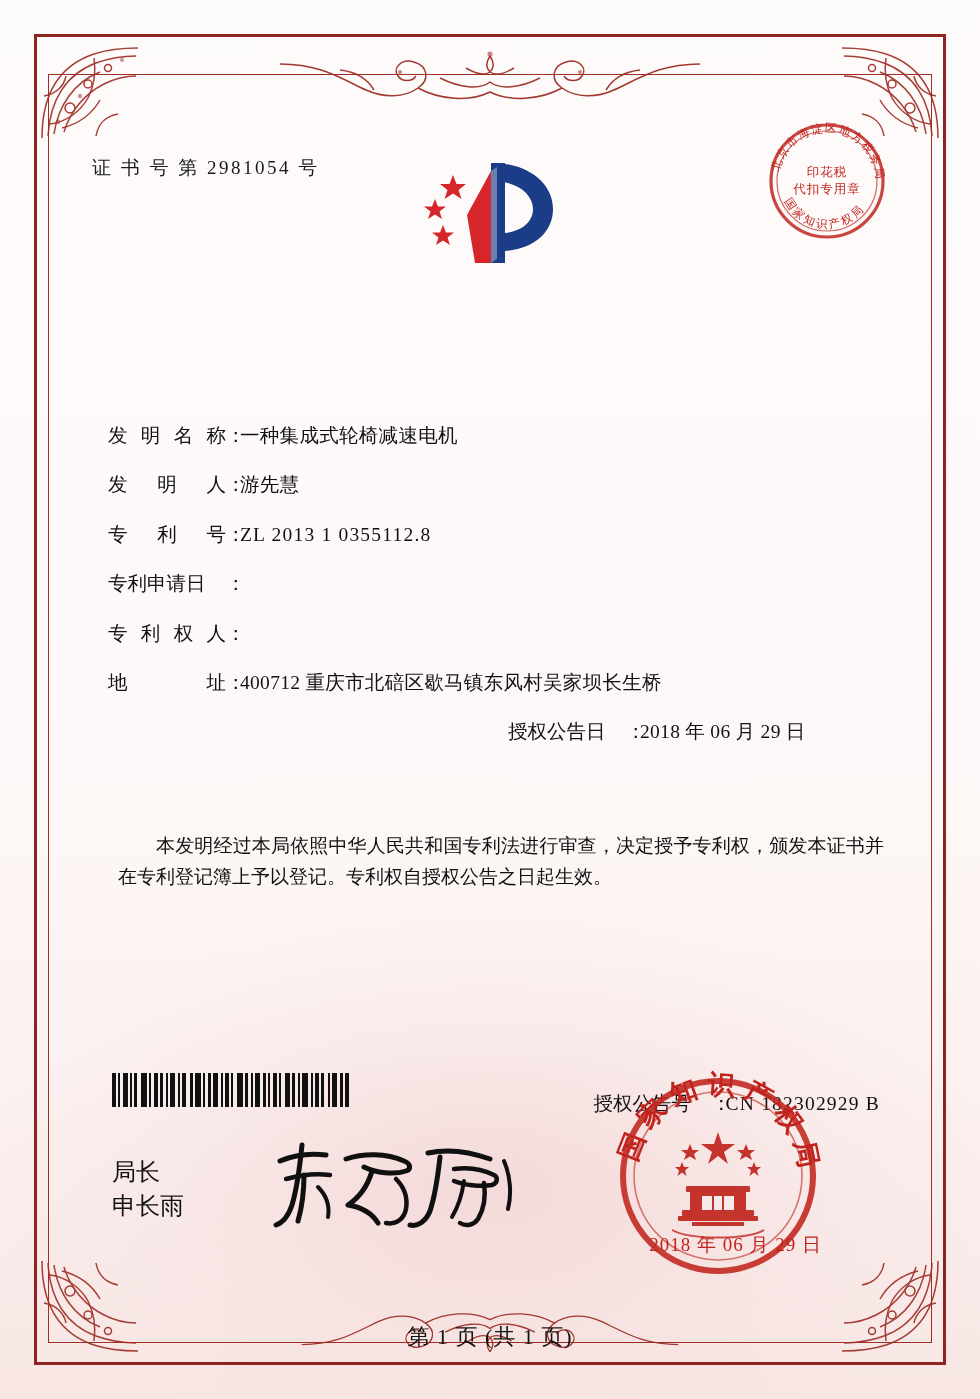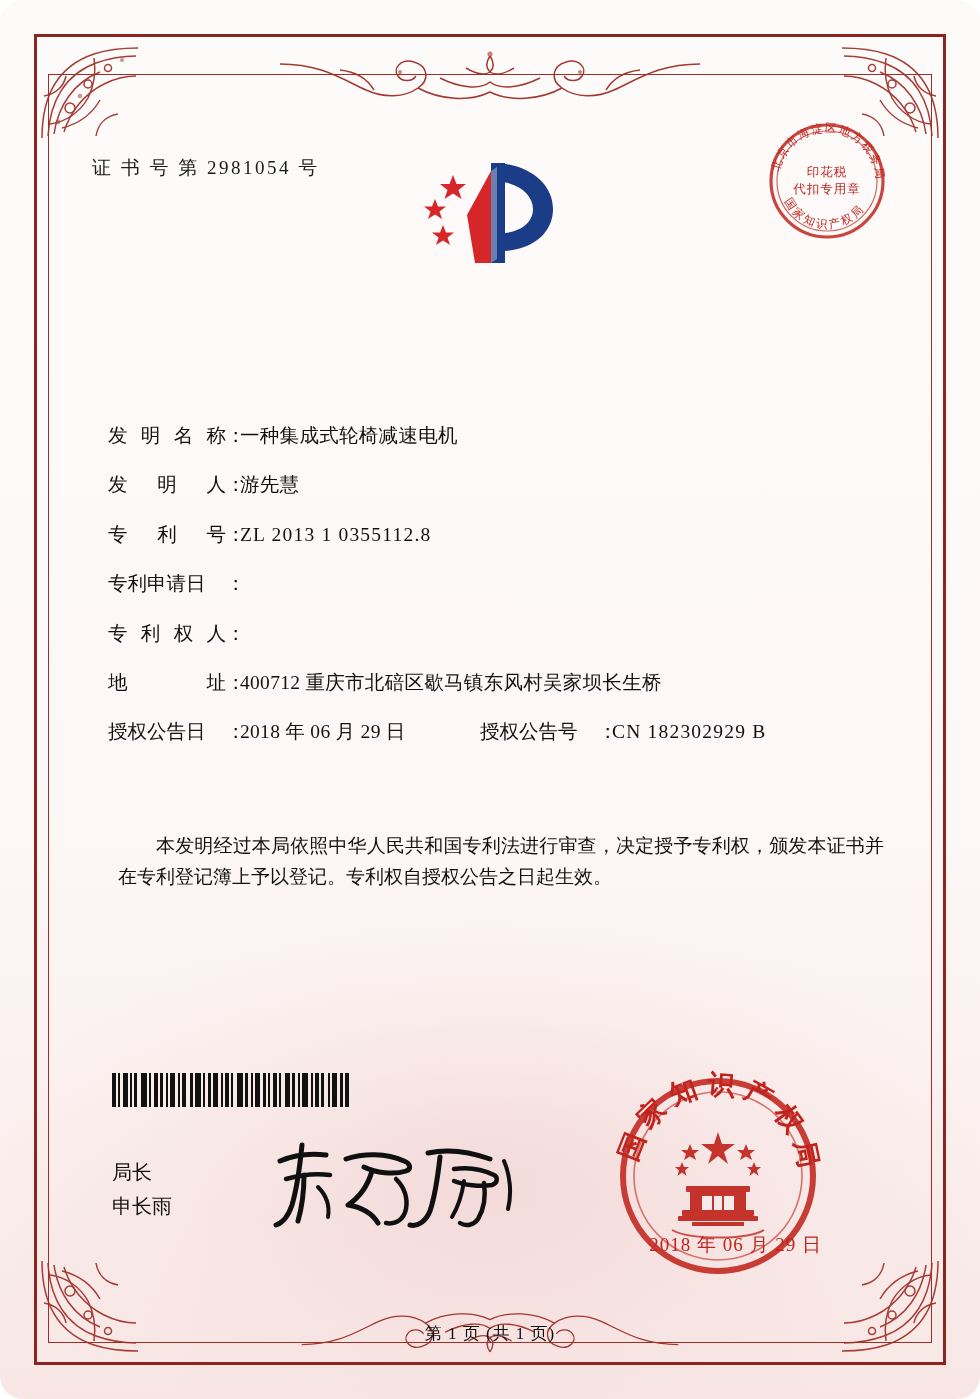--- a/index.html
+++ b/index.html
@@ -11,21 +11,20 @@
     font-family: "Liberation Serif", "DejaVu Serif", serif;
   }
   .page {
     position: relative;
     width: 980px;
     height: 1399px;
     background:
       radial-gradient(ellipse 700px 380px at 50% 1180px, rgba(233,186,186,0.38) 0%, rgba(240,208,208,0.18) 45%, rgba(255,255,255,0) 72%),
       linear-gradient(180deg, #fdfbfa 0%, #fdf8f7 55%, #fbf1f0 78%, #f7e6e4 100%);
     overflow: hidden;
-    border-radius: 23px;
   }
 
   
   .border-outer {
     position: absolute;
     left: 34px; top: 34px; right: 34px; bottom: 34px;
     border: 3px solid #8e2420;
     box-sizing: border-box;
   }
   .border-inner {
@@ -129,21 +128,21 @@
     flex: 0 0 118px;
     display: flex;
     justify-content: space-between;
     letter-spacing: 0;
   }
   .field-label span { display:inline-block; }
   .field-colon { width: 14px; flex: 0 0 14px; }
   .field-value { flex: 1 1 auto; letter-spacing: 0.3px; }
   .field-value.mono { letter-spacing: 1.2px; }
 
-  .row-split { display: flex; align-items: flex-end; }
+  .row-split { display: flex; align-items: flex-end; flex-direction: column; }
   .split-left { width: 372px; flex: 0 0 372px; display: flex; align-items: baseline;}
   .split-right { display: flex; align-items: baseline; }
   .split-right .field-label { width: 118px; flex: 0 0 118px; }
 
   
   .body-text {
     position: absolute;
     left: 106px;
     right: 96px;
     top: 830px;
@@ -172,21 +171,21 @@
     display: block;
     background: #111;
     height: 100%;
   }
 
   
   .sig-label {
     position: absolute;
     left: 112px;
     top: 1155px;
-    font-size: 20px;
+    font-size: 24px;
     line-height: 34px;
     color: #111;
   }
   .signature {
     position: absolute;
     left: 268px;
     top: 1135px;
     width: 250px;
     height: 96px;
   }
@@ -209,21 +208,21 @@
     color: #c0241d;
     letter-spacing: 1px;
     font-family: "Liberation Serif", serif;
   }
 
   .page-footer {
     position: absolute;
     left: 0; right: 0;
     top: 1322px;
     text-align: center;
-    font-size: 17px;
+    font-size: 22px;
     color: #111;
     letter-spacing: 1px;
   }
 </style>
 </head>
 <body>
 
 <div class="page">
 
   <div class="border-outer"></div>

